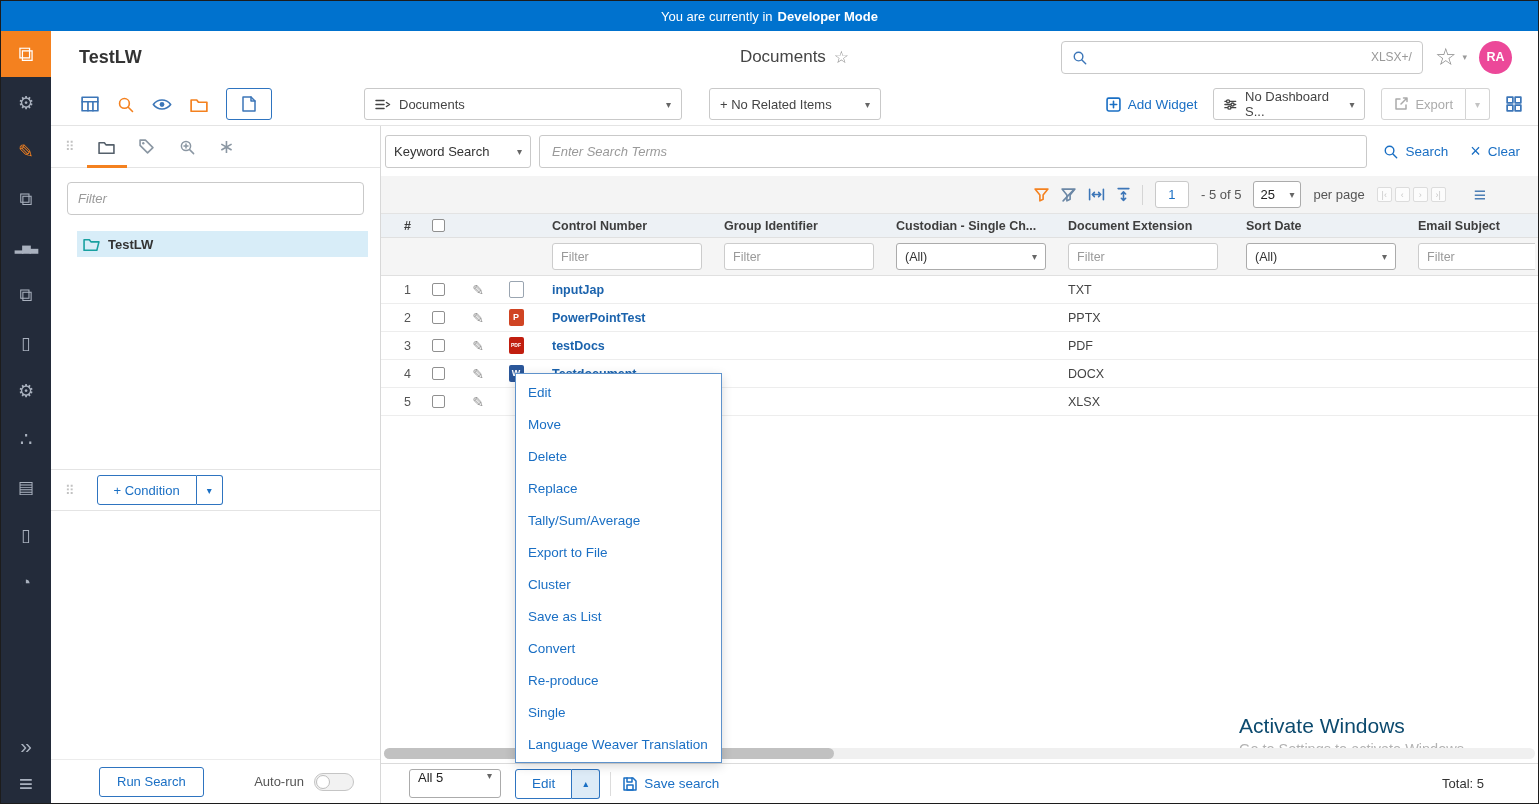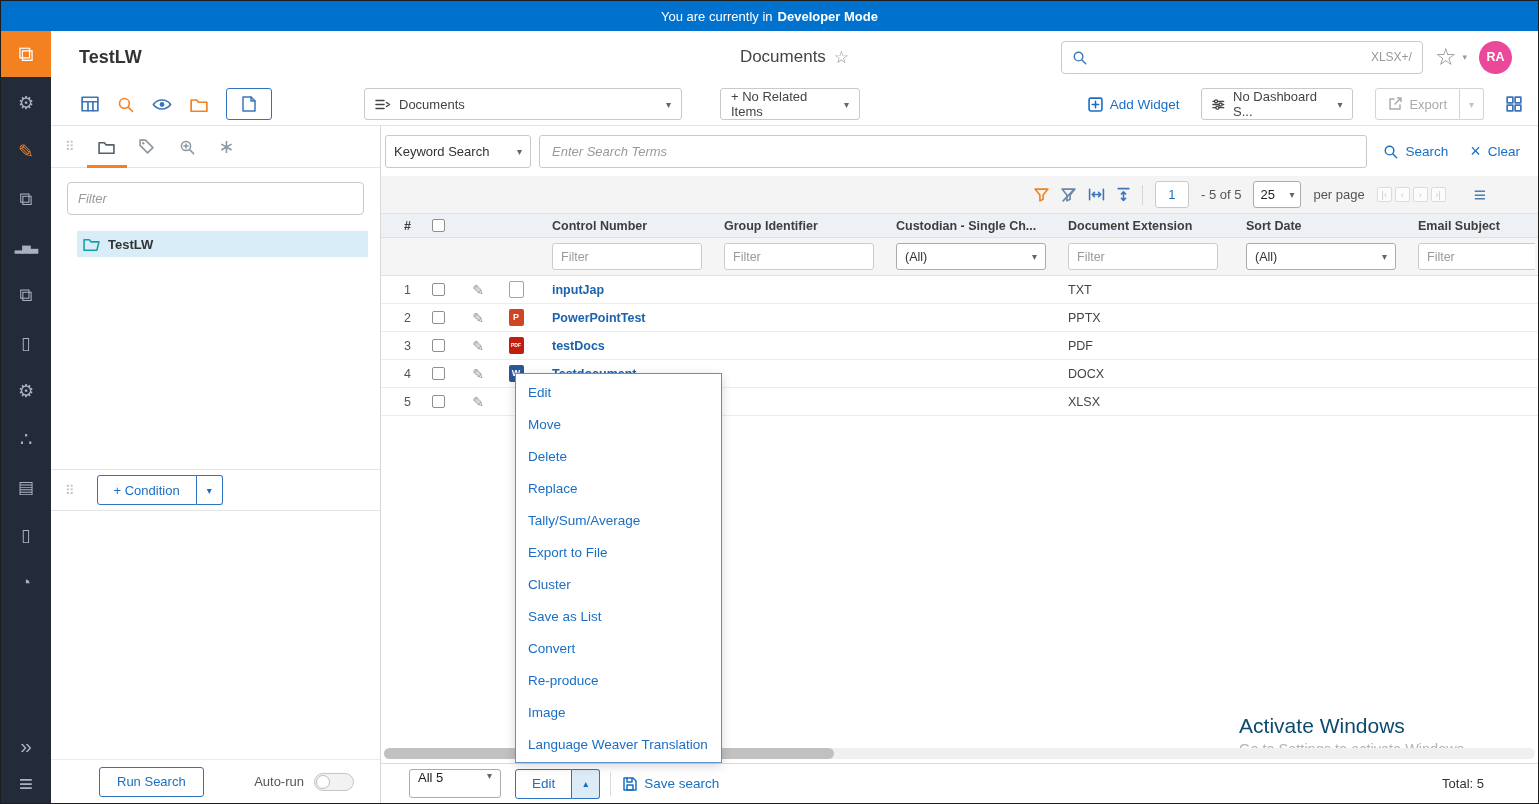--- a/index.html
+++ b/index.html
@@ -45,22 +45,22 @@
   .avatar{width:33px;height:33px;border-radius:50%;background:#ec4899;color:#fff;font-size:12.5px;font-weight:700;display:flex;align-items:center;justify-content:center;cursor:pointer}
   
   .tbar{height:42px;display:flex;align-items:center;padding:0 16px 0 30px;gap:18px}
   .i{fill:none;stroke:currentColor;stroke-width:1.5;stroke-linecap:round;stroke-linejoin:round;display:block}
   .tico{display:flex;cursor:pointer}
   .c-blue{color:#3C76B8}.c-orange{color:#F4811F}.c-slate{color:#6B87A5}
   .tico-btn{width:46px;height:32px;border:1px solid #2E74C0;border-radius:3px;display:flex;align-items:center;justify-content:center;color:#3C76B8;cursor:pointer;flex-shrink:0}
   .drop{height:32px;border:1px solid #C9C9C9;border-radius:3px;display:flex;align-items:center;padding:0 10px;gap:8px;font-size:13px;color:#444;background:#fff;cursor:pointer}
   .caret{margin-left:auto;color:#666;font-size:10px}
   .view-drop{width:318px;margin-left:74px;flex-shrink:0}
-  .rel-drop{width:140px;margin-left:20px;flex-shrink:0}
-  .t-right{display:flex;align-items:center;gap:22px;margin-left:auto}
+  .rel-drop{width:172px;margin-left:9px;flex-shrink:0}
+  .t-right{display:flex;align-items:center;gap:16px;margin-left:auto}
   .linkbtn{display:flex;align-items:center;gap:7px;color:#1A6FC4;font-size:13.5px;cursor:pointer;white-space:nowrap}
   .dash-drop{width:152px}
   .exp-pair{display:flex}
   .exp-main{height:32px;border:1px solid #D4D4D4;border-radius:3px 0 0 3px;display:flex;align-items:center;gap:7px;padding:0 12px;color:#ABABAB;font-size:13px;cursor:default;background:#fff}
   .exp-caret{height:32px;width:24px;border:1px solid #D4D4D4;border-left:none;border-radius:0 3px 3px 0;display:flex;align-items:center;justify-content:center;color:#C3C3C3;font-size:10px;background:#fff}
   
   .content{flex:1;display:flex;border-top:1px solid #E4E4E4;min-height:0}
   
   .bpanel{width:330px;flex-shrink:0;border-right:1px solid #D8D8D8;display:flex;flex-direction:column;background:#fff}
   .btabs{height:42px;display:flex;align-items:center;border-bottom:1px solid #E4E4E4;padding-left:14px}
@@ -606,21 +606,21 @@
               <div class="cmenu-item">Export to File</div>
 
               <div class="cmenu-item">Cluster</div>
 
               <div class="cmenu-item">Save as List</div>
 
               <div class="cmenu-item">Convert</div>
 
               <div class="cmenu-item">Re-produce</div>
 
-              <div class="cmenu-item">Image</div>
+              <div class="cmenu-item">Single</div>
 
               <div class="cmenu-item">Language Weaver Translation</div>
             </div>
 
         </div>
       </div>
     </div>
   </div>
 </div>
 

